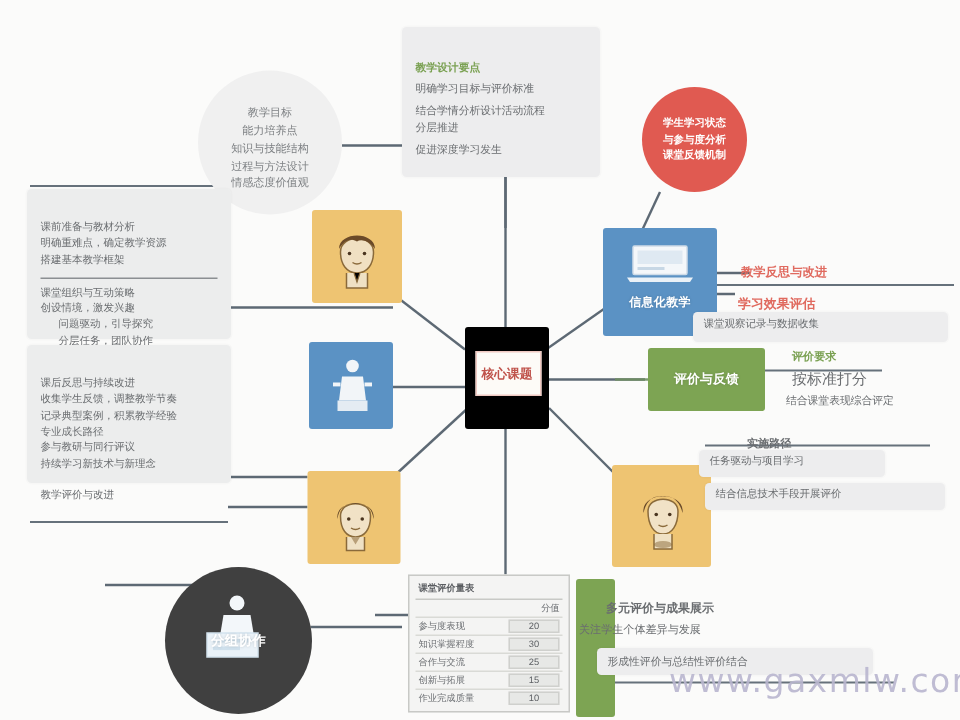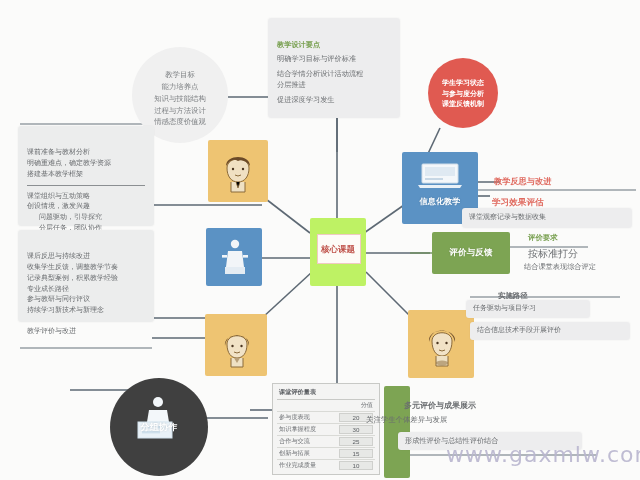--- a/index.html
+++ b/index.html
@@ -202,21 +202,21 @@
     <div class="node sq" style="left:206px;top:228px;width:56px;height:58px;background:#5b92c4;">
       <svg class="art" style="left:16px;top:9px;" width="26" height="40" viewBox="0 0 26 40">
         <circle cx="13" cy="7" r="4.2" fill="#f2f5f8"></circle>
         <path d="M6 14 L20 14 L22 30 L4 30 Z" fill="#f2f5f8"></path>
         <rect x="3" y="30" width="20" height="7" fill="#e4ecf3"></rect>
         <rect x="0" y="18" width="5" height="2.6" fill="#f2f5f8"></rect>
         <rect x="21" y="18" width="5" height="2.6" fill="#f2f5f8"></rect>
       </svg>
     </div>
 
-    <div class="node sq" style="left:310px;top:218px;width:56px;height:68px;background:#bef264;">
+    <div class="node sq" style="left:310px;top:218px;width:56px;height:68px;background:#000000;">
       <div style="position:absolute;left:7px;top:16px;width:42px;height:28px;background:#fdfbf7;border:1px solid #f0c9c2;"></div>
       <div class="fuzz" style="position:absolute;left:0;right:0;top:26px;text-align:center;font-size:8.5px;color:#c0544c;font-weight:700;">核心课题</div>
     </div>
 
     <div class="node sq" style="left:382px;top:152px;width:76px;height:72px;background:#5b92c4;margin-left:20px;">
       <svg class="art" style="left:14px;top:10px;" width="48" height="28" viewBox="0 0 48 28">
         <rect x="6" y="2" width="36" height="19" rx="1" fill="#f4f7fa" stroke="#cfdce8" stroke-width="1"></rect>
         <rect x="9" y="5" width="30" height="9" fill="#dfe9f2"></rect>
         <rect x="9" y="16" width="18" height="2" fill="#c7d7e5"></rect>
         <path d="M2 23 L46 23 L44 26 L4 26 Z" fill="#eaf1f7"></path>
@@ -307,21 +307,21 @@
     <div class="looze fuzz hd" style="left:498px;top:290px;font-size:7.4px;">实施路径</div>
 
     <div class="panel fuzz" style="left:466px;top:300px;width:124px;height:18px;font-size:7px;padding:3px 7px;">
       <span class="ln">任务驱动与项目学习</span>
     </div>
     <div class="panel fuzz" style="left:470px;top:322px;width:160px;height:18px;font-size:7px;padding:3px 7px;">
       <span class="ln">结合信息技术手段开展评价</span>
     </div>
 
     <div class="looze fuzz hd" style="left:404px;top:400px;font-size:8px;">多元评价与成果展示</div>
-    <div class="looze fuzz" style="left:366px;top:414px;font-size:7.4px;">关注学生个体差异与发展</div>
+    <div class="looze fuzz" style="left:386px;top:414px;font-size:7.4px;">关注学生个体差异与发展</div>
 
     <div class="panel fuzz" style="left:398px;top:432px;width:184px;height:18px;font-size:7.2px;padding:3px 7px;">
       <span class="ln">形成性评价与总结性评价结合</span>
     </div>
 
     <div class="wm" style="left:446px;top:442px;font-size:22px;">www.gaxmlw.com</div>
 
   </div>
 </div>
 

